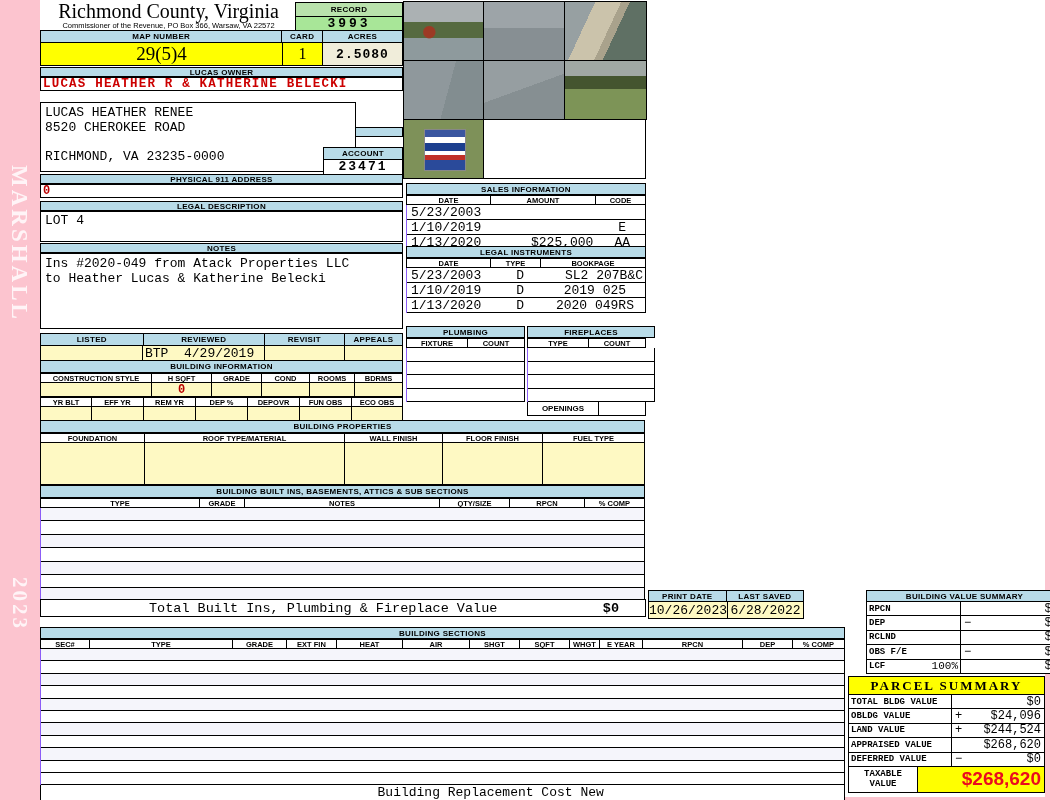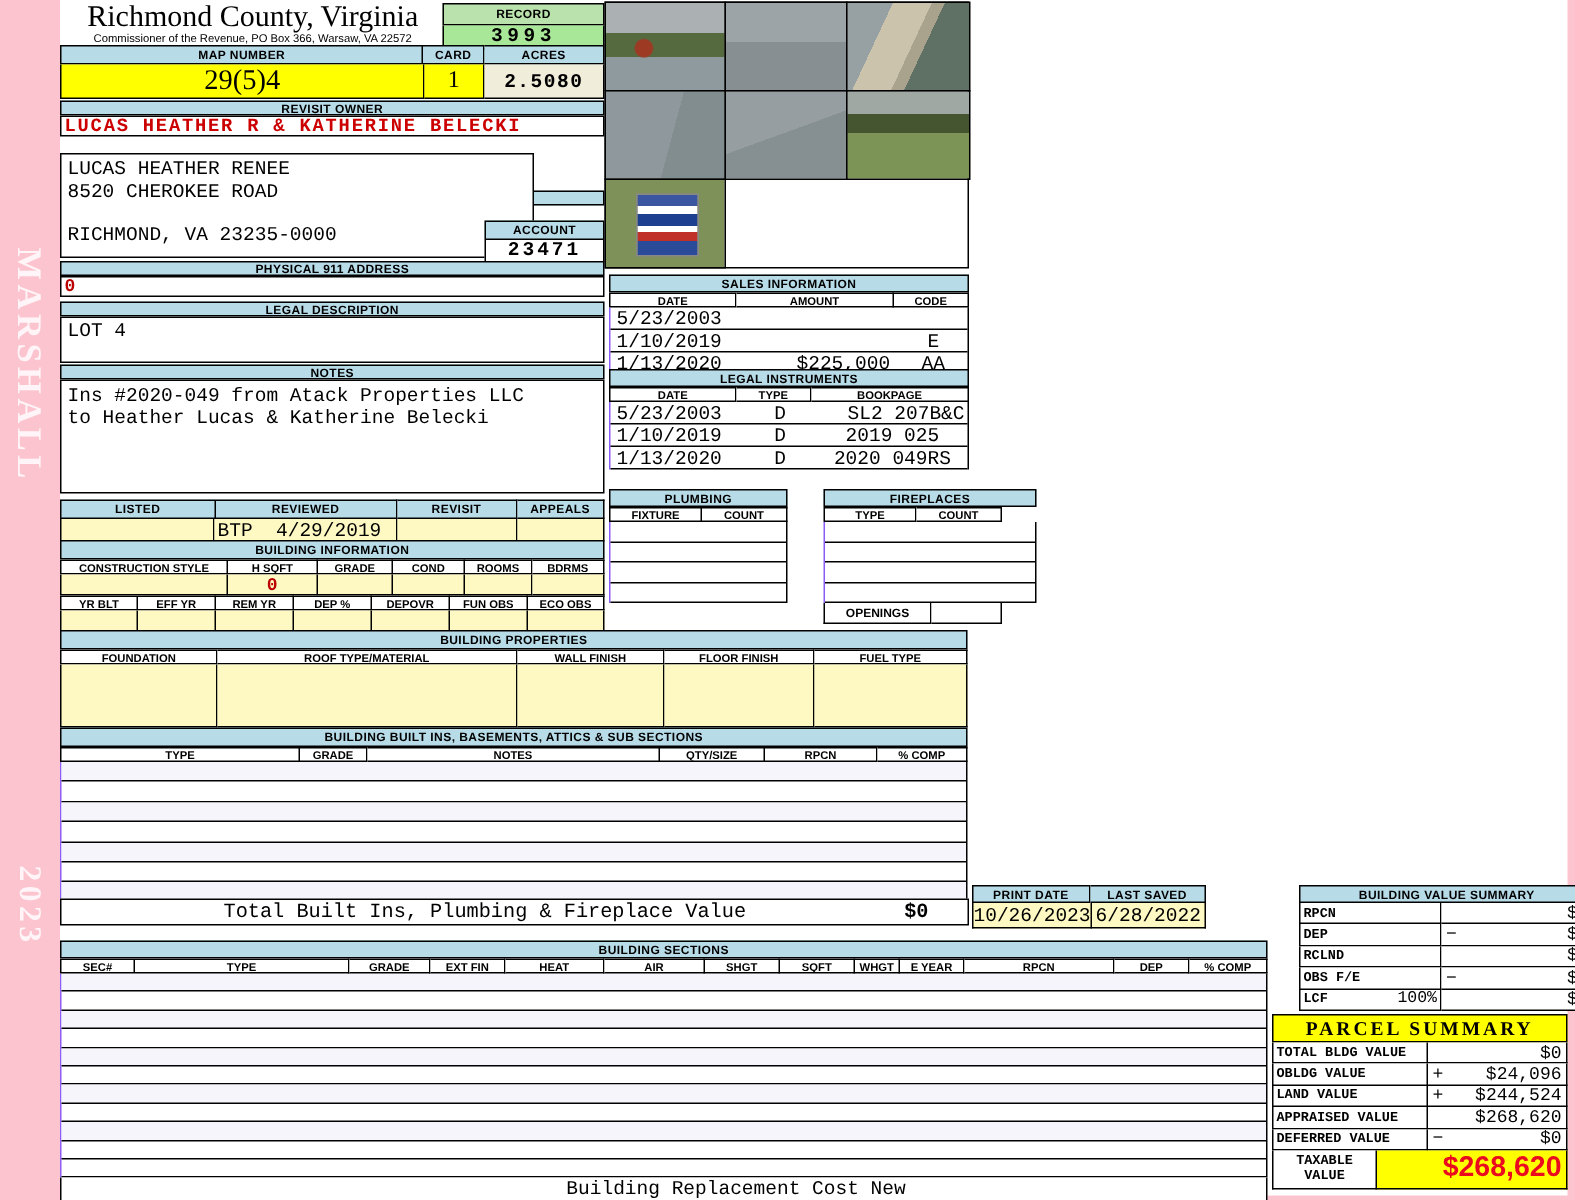--- a/index.html
+++ b/index.html
@@ -76,21 +76,21 @@
       <div class="strip" style="width:40px;height:11px;border-left:none;">CARD</div>
       <div class="strip" style="width:80px;height:11px;border-left:none;">ACRES</div>
     </div>
     <div class="hrow">
       <div class="vcell" style="width:243px;height:23px;background:#ffff00;justify-content:center;font:19px 'Liberation Serif',serif;">29(5)4</div>
       <div class="vcell" style="width:40px;height:23px;background:#ffff00;justify-content:center;font:16px 'Liberation Serif',serif;">1</div>
       <div class="vcell mono" style="width:80px;height:23px;background:#f0edda;justify-content:center;font-size:13px;font-weight:bold;letter-spacing:1px;">2.5080</div>
     </div>
   </div>
 
-  <div class="abs strip" style="left:40px;top:67px;width:363px;height:10px;">REVISIT OWNER</div>
+  <div class="abs strip" style="left:40px;top:67px;width:363px;height:10px;">LUCAS OWNER</div>
   <div class="abs box mono" style="left:40px;top:77px;width:363px;height:14px;color:#cc0000;font-weight:bold;font-size:12.5px;letter-spacing:1.2px;line-height:13px;padding-left:2px;white-space:nowrap;">LUCAS HEATHER R &amp; KATHERINE BELECKI</div>
 
   <div class="abs strip" style="left:40px;top:92px;width:363px;height:10px;margin-top:35px;">MAILING ADDRESS</div>
   <div class="abs box mono" style="left:40px;top:102px;width:316px;height:70px;font-size:13px;line-height:15px;padding:2px 4px;">
     <div>LUCAS HEATHER RENEE</div>
     <div>8520 CHEROKEE ROAD</div>
     <div style="margin-top:14px;">RICHMOND, VA 23235-0000</div>
   </div>
 
   <div class="abs" style="left:323px;top:147px;width:80px;">
@@ -234,21 +234,21 @@
       <div class="hcell" style="width:57px;height:10px;">COUNT</div>
     </div>
     <div class="rowwrap">
       <div class="erow" style="height:13.5px;"></div>
       <div class="erow" style="height:13.5px;"></div>
       <div class="erow" style="height:13.5px;"></div>
       <div class="erow" style="height:13.5px;"></div>
     </div>
   </div>
 
-  <div class="abs" style="left:549px;top:326px;width:142px;">
+  <div class="abs" style="left:527px;top:326px;width:128px;">
     <div class="strip" style="height:10px;">FIREPLACES</div>
     <div class="hrow">
       <div class="hcell" style="width:62px;height:10px;">TYPE</div>
       <div class="hcell" style="width:57px;height:10px;">COUNT</div>
     </div>
     <div class="rowwrap">
       <div class="erow" style="height:13.5px;"></div>
       <div class="erow" style="height:13.5px;"></div>
       <div class="erow" style="height:13.5px;"></div>
       <div class="erow" style="height:13.5px;"></div>

